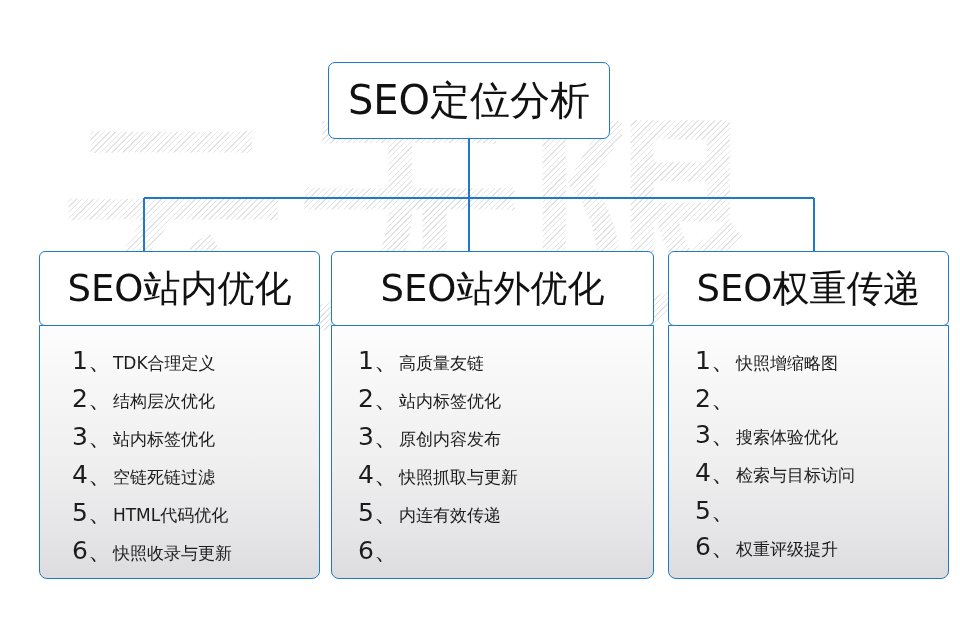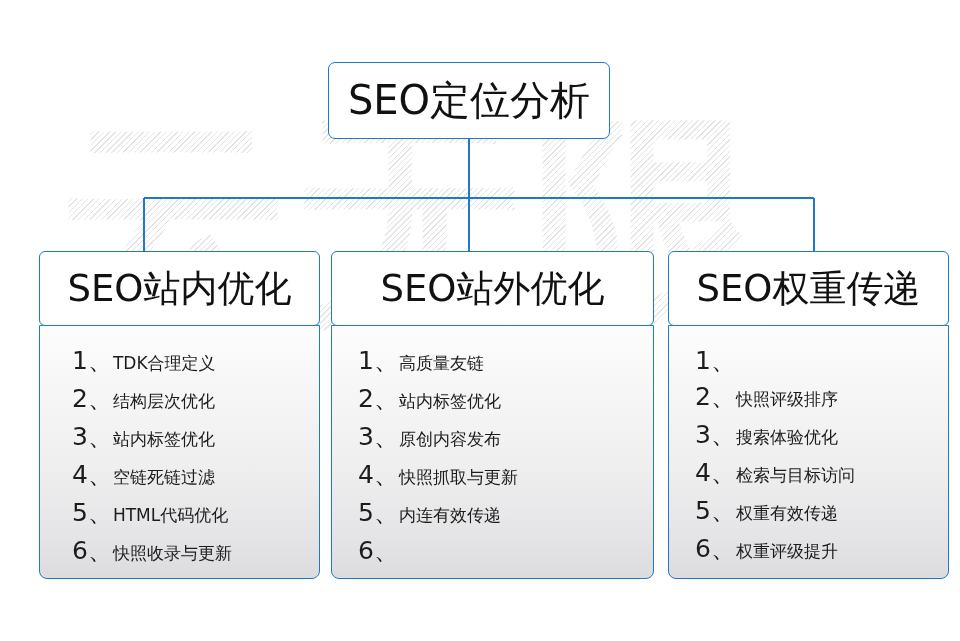--- a/index.html
+++ b/index.html
@@ -244,36 +244,35 @@
     </div>
   </div>
 
   <div class="column col-3">
     <div class="col-header">
       <span class="header-text">SEO权重传递</span>
     </div>
     <div class="col-body">
       <div class="list-item">
         <span class="num">1、</span>
+        <span class="label">快照增缩略图</span>
       </div>
       <div class="list-item">
         <span class="num">2、</span>
-        <span class="label">快照评级排序</span>
       </div>
       <div class="list-item">
         <span class="num">3、</span>
         <span class="label">搜索体验优化</span>
       </div>
       <div class="list-item">
         <span class="num">4、</span>
         <span class="label">检索与目标访问</span>
       </div>
       <div class="list-item">
         <span class="num">5、</span>
-        <span class="label">权重有效传递</span>
       </div>
       <div class="list-item">
         <span class="num">6、</span>
         <span class="label">权重评级提升</span>
       </div>
     </div>
   </div>
 
 </div>
 

